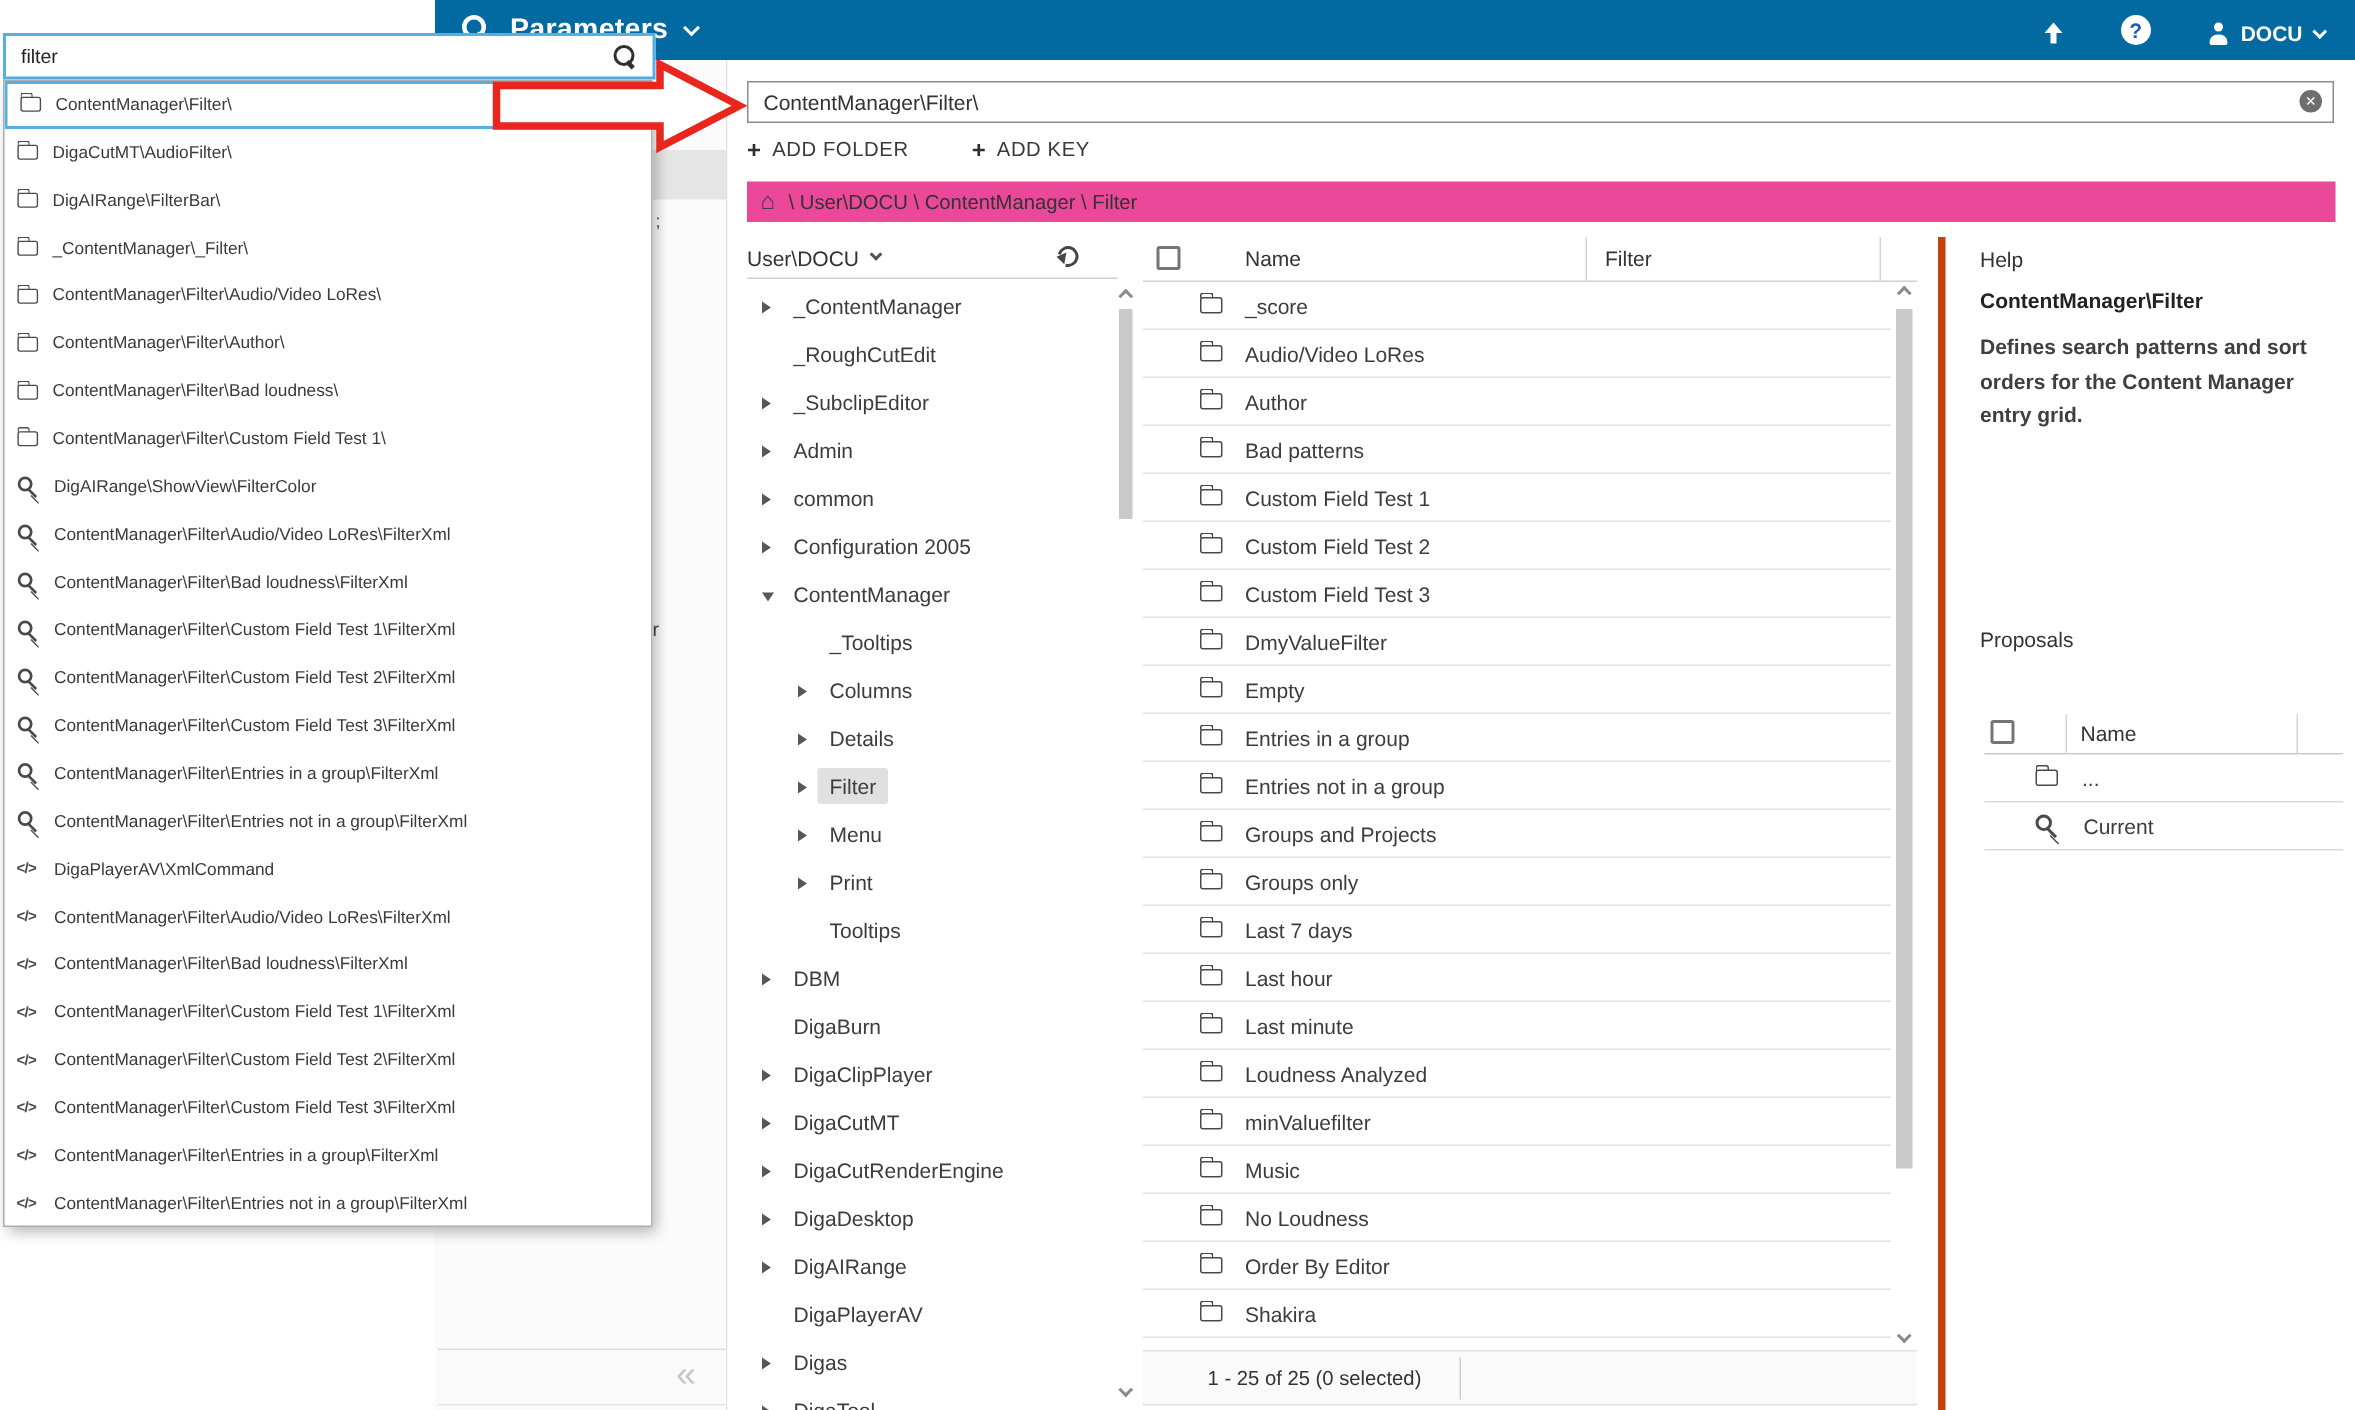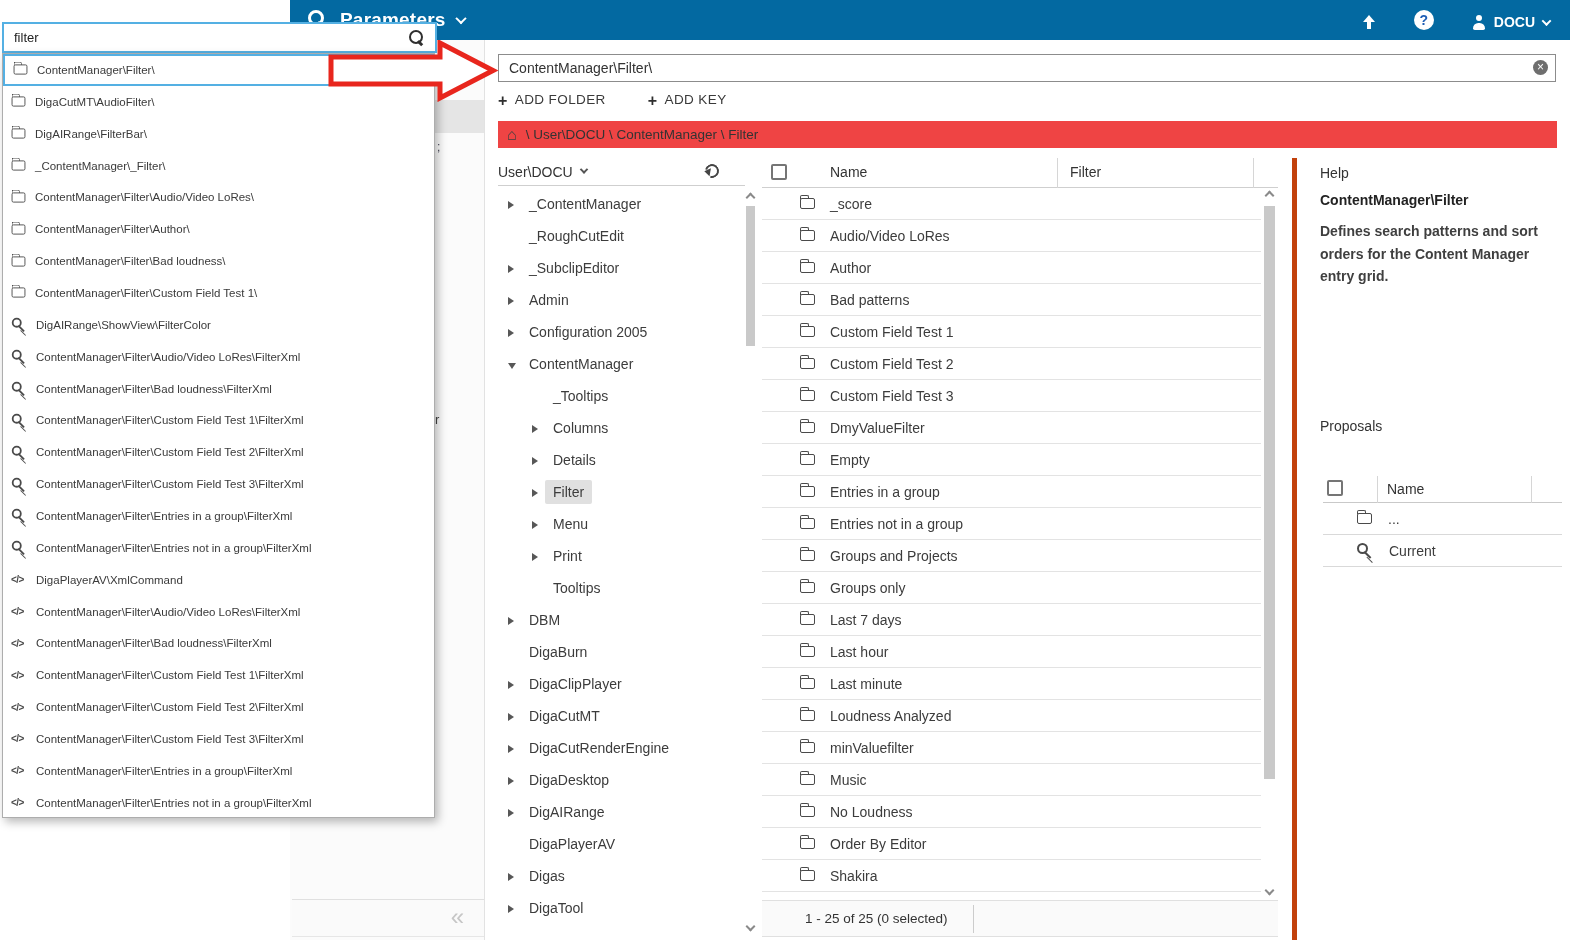--- a/index.html
+++ b/index.html
@@ -66,21 +66,21 @@
   .tb-right { margin-left:auto; display:flex; align-items:flex-end; gap:38px; padding-right:20px; }
   .tb-user { display:flex; align-items:center; gap:8px; color:#fff; font-size:14px; font-weight:bold; }
 
   
   .main { position:absolute; left:485px; top:40px; width:1085px; height:900px; background:#fff; z-index:5; }
   .path-wrap { position:absolute; left:13px; top:14px; width:1058px; height:28px; }
   .path-input { width:100%; height:100%; border:1px solid #8c8c8c; font-family:inherit; font-size:14px; color:#333; padding:0 30px 0 10px; background:#fff; outline:none; }
   .path-clear { position:absolute; right:8px; top:6px; }
   .actions { position:absolute; left:13px; top:52px; display:flex; gap:42px; }
   .btn-add { display:flex; font-size:13.5px; letter-spacing:.4px; color:#3a3a3a; cursor:default; }
-  .crumbbar { position:absolute; left:13px; top:81px; width:1059px; height:27px; background:#ef4444; display:flex; align-items:center; padding-left:9px; gap:9px; font-size:13.5px; color:#333; }
+  .crumbbar { position:absolute; left:13px; top:81px; width:1059px; height:27px; background:#ec4899; display:flex; align-items:center; padding-left:9px; gap:9px; font-size:13.5px; color:#333; }
 
   
   .tree { position:absolute; left:13px; top:118px; width:260px; height:782px; }
   .tree-head { position:relative; width:247px; height:28px; display:flex; align-items:center; border-bottom:1px solid #cfcfcf; font-size:14px; color:#333; }
   .tree-head .chev-dark { margin-left:8px; margin-top:-2px; }
   .tree-refresh { position:absolute; right:26px; top:6px; }
   .tree-rows { position:absolute; left:0; top:30px; width:247px; height:752px; overflow:hidden; }
   .tree-row { height:32px; display:flex; align-items:center; font-size:14px; color:#3c3c3c; padding-left:10px; }
   .tree-row.lvl-1 { padding-left:34px; }
   .tree-row .tree-label { white-space:nowrap; }
@@ -221,20 +221,24 @@
           <div class="tree-row lvl-0 state-normal">
             <span class="arr arr-collapsed"></span>
             <span class="tree-label">_SubclipEditor</span>
           </div>
 
           <div class="tree-row lvl-0 state-normal">
             <span class="arr arr-collapsed"></span>
             <span class="tree-label">Admin</span>
           </div>
 
+          <div class="tree-row lvl-0 state-normal">
+            <span class="arr arr-collapsed"></span>
+            <span class="tree-label">common</span>
+          </div>
 
           <div class="tree-row lvl-0 state-normal">
             <span class="arr arr-collapsed"></span>
             <span class="tree-label">Configuration 2005</span>
           </div>
 
           <div class="tree-row lvl-0 state-normal">
             <span class="arr arr-expanded"></span>
             <span class="tree-label">ContentManager</span>
           </div>

